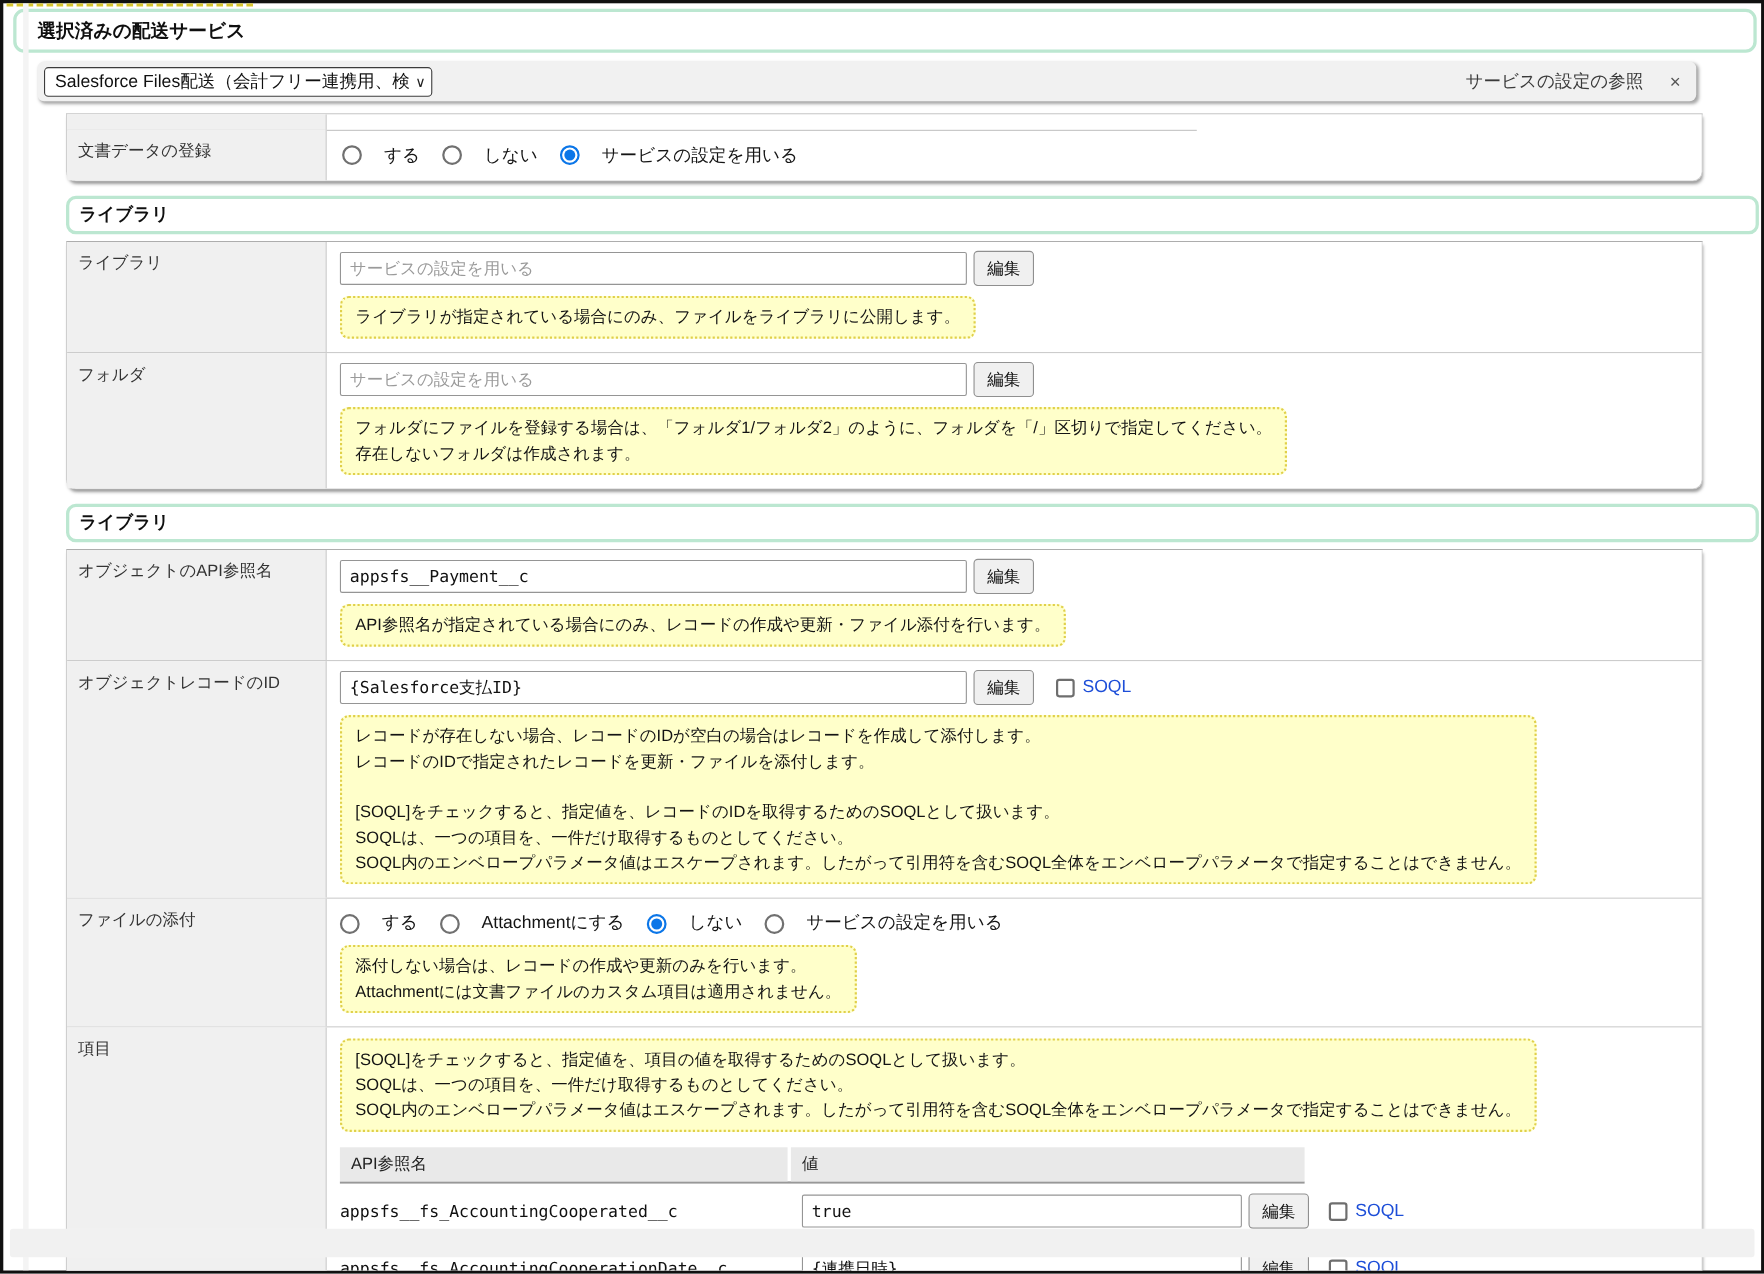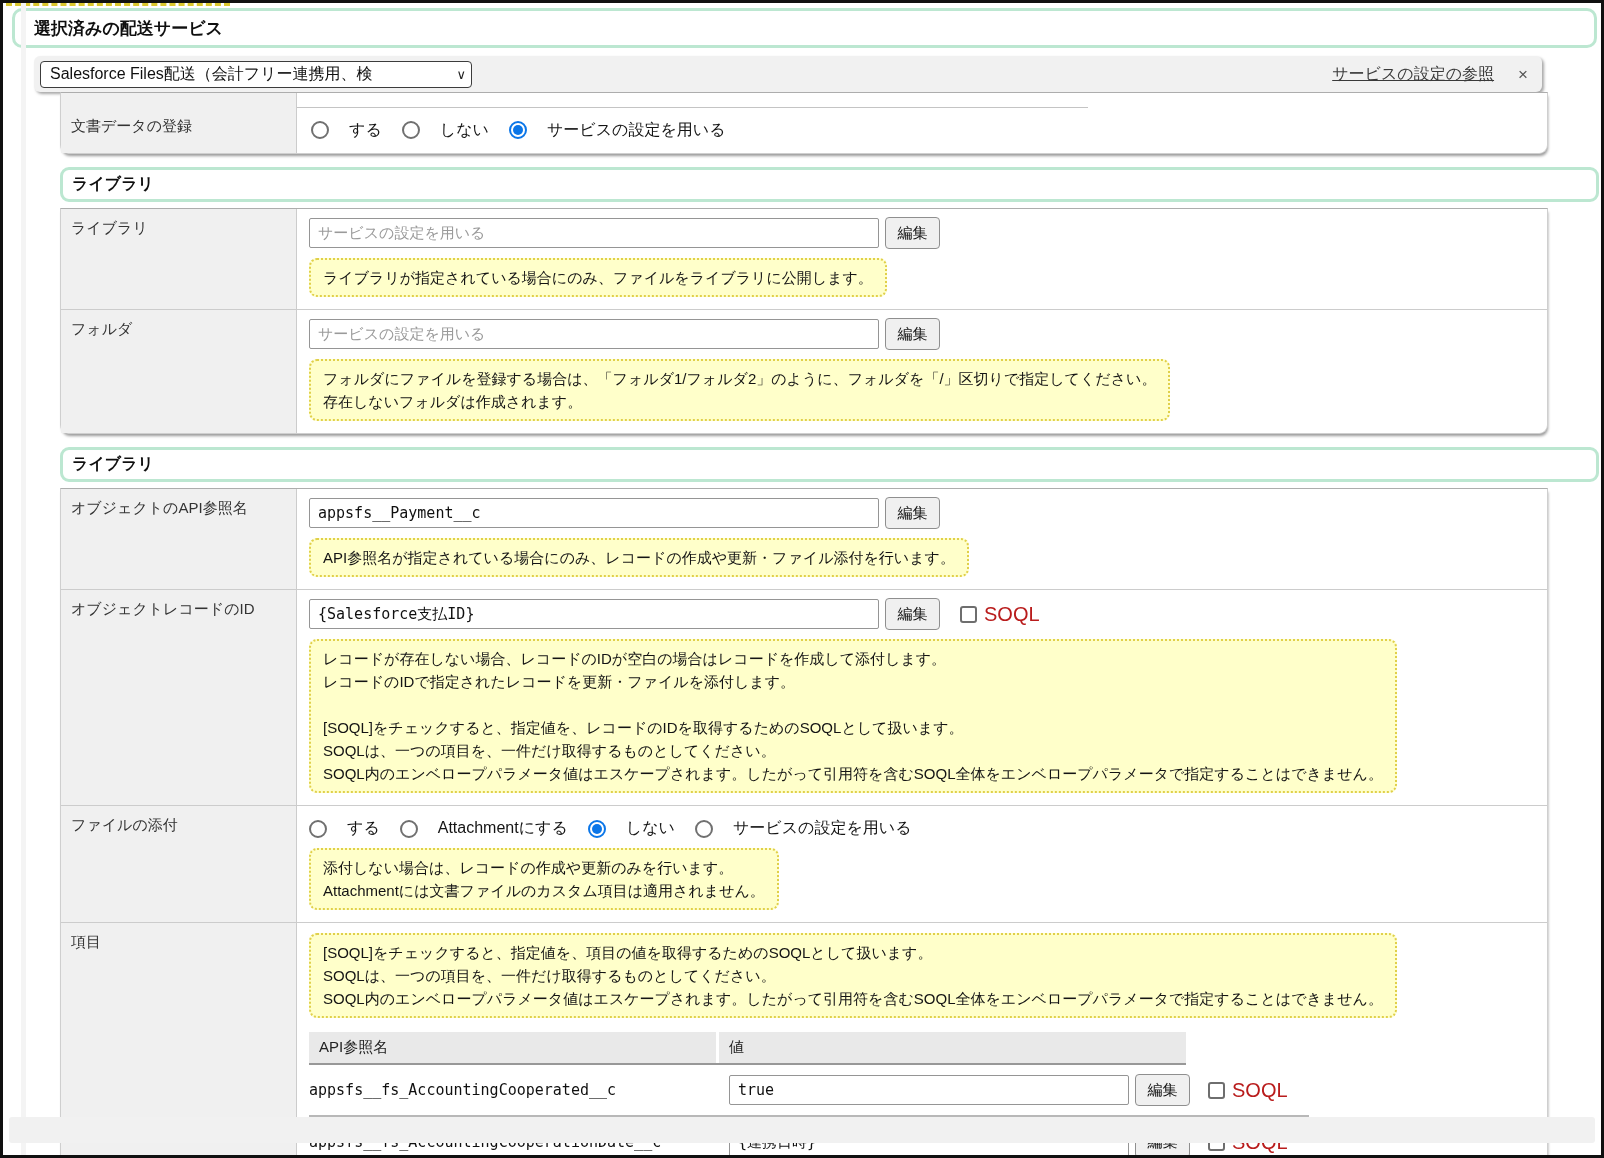--- a/index.html
+++ b/index.html
@@ -13,38 +13,38 @@
                 border-top:3px dashed #d9c62e; }
   .left-gutter { position:absolute; top:0; bottom:0; left:18px; width:5px; background:#f4f4f4; }
 
   .title-box { margin:5px 4px 0 9px; height:40px; border:3px solid #bce7d1; border-radius:10px;
                display:flex; align-items:center; padding-left:19px; background:#fff; }
   .title-box span { font-size:17px; font-weight:bold; color:#0f0f0f;text-align:center; }
 
   .toolbar { margin:8px 59px 0 31px; height:36px; background:#f1f1f1; border-radius:6px;
              box-shadow:2px 2px 3px rgba(0,0,0,.35); display:flex; align-items:center;
              justify-content:space-between; padding:0 14px 0 6px; }
-  .select { width:432px; height:27px; background:#fff; border:1px solid #3c3c3c; border-radius:4px;
+  .select { width:353px; height:27px; background:#fff; border:1px solid #3c3c3c; border-radius:4px;
             display:flex; align-items:center; padding:0 5px 0 9px; cursor:pointer; }
   .select-text { flex:1; overflow:hidden; white-space:nowrap; font-size:16px; color:#101010; }
   .chevron { font-size:13px; color:#222; margin-left:2px; }
   .toolbar-right { display:flex; align-items:center; gap:24px; }
-  .settings-link { font-size:16px; color:#3a3a3a; text-decoration:underline; cursor:pointer; }
+  .settings-link { font-size:16px; color:#3a3a3a; cursor:pointer; }
   .close-x { font-size:17px; color:#555; cursor:pointer; line-height:1; }
 
   .tbl { margin-left:57px; width:1488px; background:#fff; border:1px solid #cfcfcf;
          border-top-color:#adadad; border-radius:0 0 9px 9px;
          box-shadow:1px 3px 3px -1px rgba(0,0,0,.4); position:relative; }
   .row { display:flex; border-bottom:1px solid #ccc; position:relative; }
   .row:last-child { border-bottom:none; }
   .cell-label { width:236px; min-width:236px; background:#f0f0f0; border-right:1px solid #ccc;
                 padding:10px 8px 0 10px; color:#333; font-size:15px; }
   .cell-content { flex:1; padding:8px 0 12px 12px; }
 
-  .tbl-top { margin-top:0; }
+  .tbl-top { margin-top:11px; }
   .sliver-row { height:14px; border-bottom:none; }
   .sliver-row .cell-label { padding:0; }
   .partial-border { position:absolute; left:0; top:14px; width:1027px; height:0;
                     border-bottom:1px solid #c4c4c4; }
   .row-doc { height:46px; }
   .row-doc .cell-content { display:flex; align-items:center; padding:0 0 0 14px; }
 
   .section-box { margin:13px 2px 6px 57px; height:35px; border:3px solid #bce7d1; border-radius:9px;
                  display:flex; align-items:center; padding-left:9px; background:#fff; }
   .section-box span { font-size:16px; font-weight:bold; color:#0f0f0f; }
@@ -60,21 +60,21 @@
   .txt { height:30px; border:1px solid #959595; border-radius:2px; padding:0 8px;
          font-family:"DejaVu Sans Mono", monospace; font-size:15px; color:#101010; background:#fff; }
   .txt::placeholder { color:#9a9a9a; font-family:"Liberation Sans", sans-serif; }
   .txt-main { width:570px; }
   .txt-small { width:400px; }
   .btn-edit { height:32px; min-width:55px; margin-left:6px; background:#f0f0f0;
               border:1px solid #8f8f8f; border-radius:4px; font-size:15px; color:#111;
               font-family:"Liberation Sans", sans-serif; cursor:pointer; }
   .soql { display:inline-flex; align-items:center; gap:7px; margin-left:20px; cursor:pointer; }
   .checkbox { width:17px; height:17px; min-width:17px; border:2px solid #6e6e6e; border-radius:3px; background:#fff; }
-  .soql-label { font-size:20px; color:#b91c1c; }
+  .soql-label { font-size:16px; color:#1d4ed8; }
 
   .note { display:inline-block; background:#ffffca; border:2px dotted #e0d04a; border-radius:8px;
           padding:6px 12px; margin-top:9px; color:#141414; }
   .note-line { min-height:23px; line-height:23px; white-space:nowrap; font-size:15px; }
 
   .inner-tbl { margin-top:14px; }
   .inner-head { display:flex; width:877px; border-bottom:2px solid #989898; }
   .ih-cell { background:#e9e9e9; height:31px; display:flex; align-items:center;
              padding-left:10px; color:#222; font-size:15px; }
   .ih-api { width:407px; margin-right:3px; }

